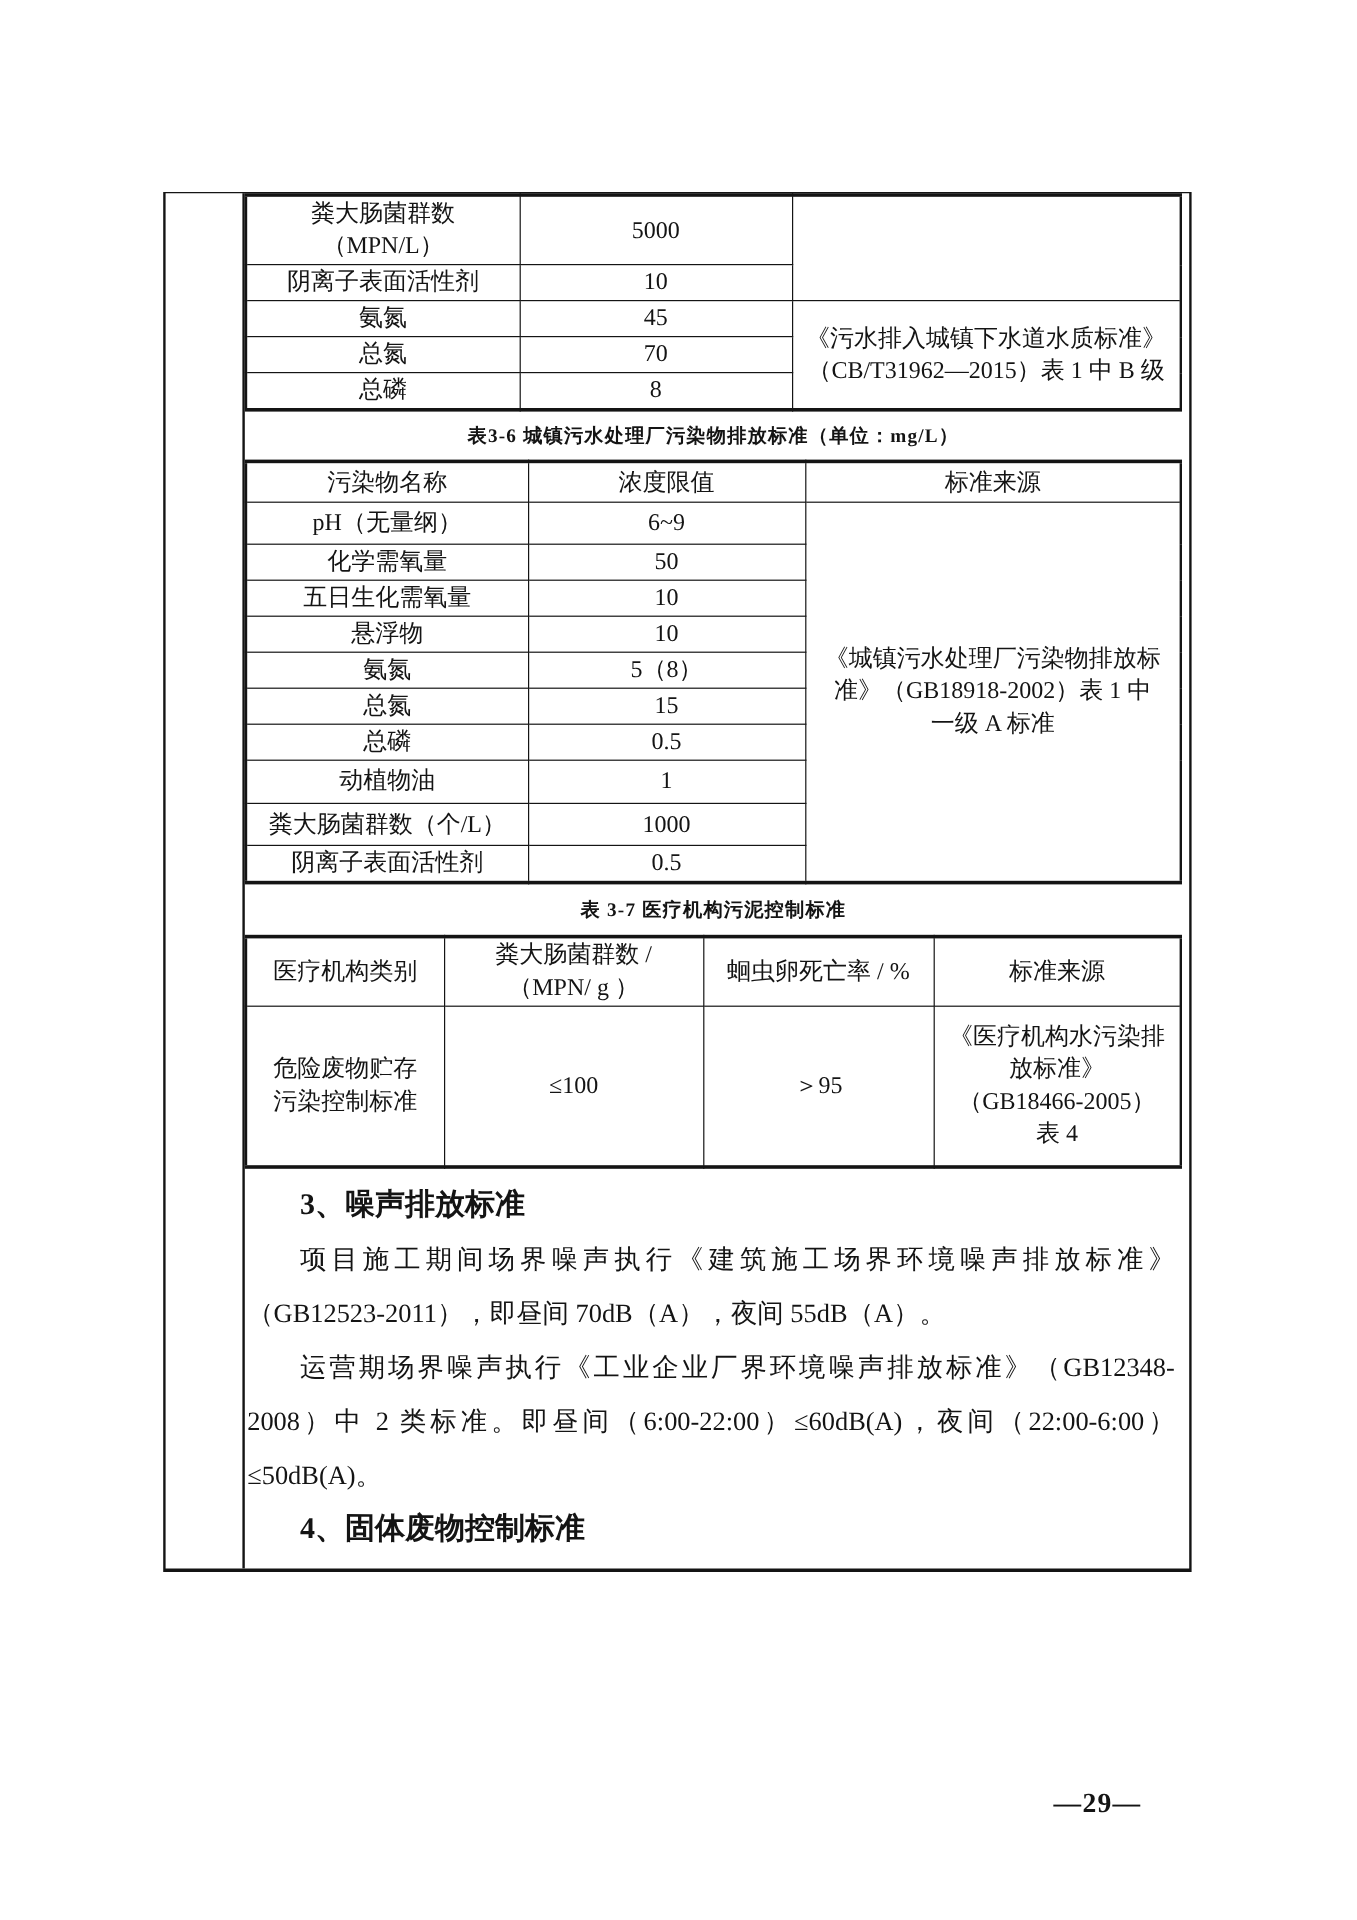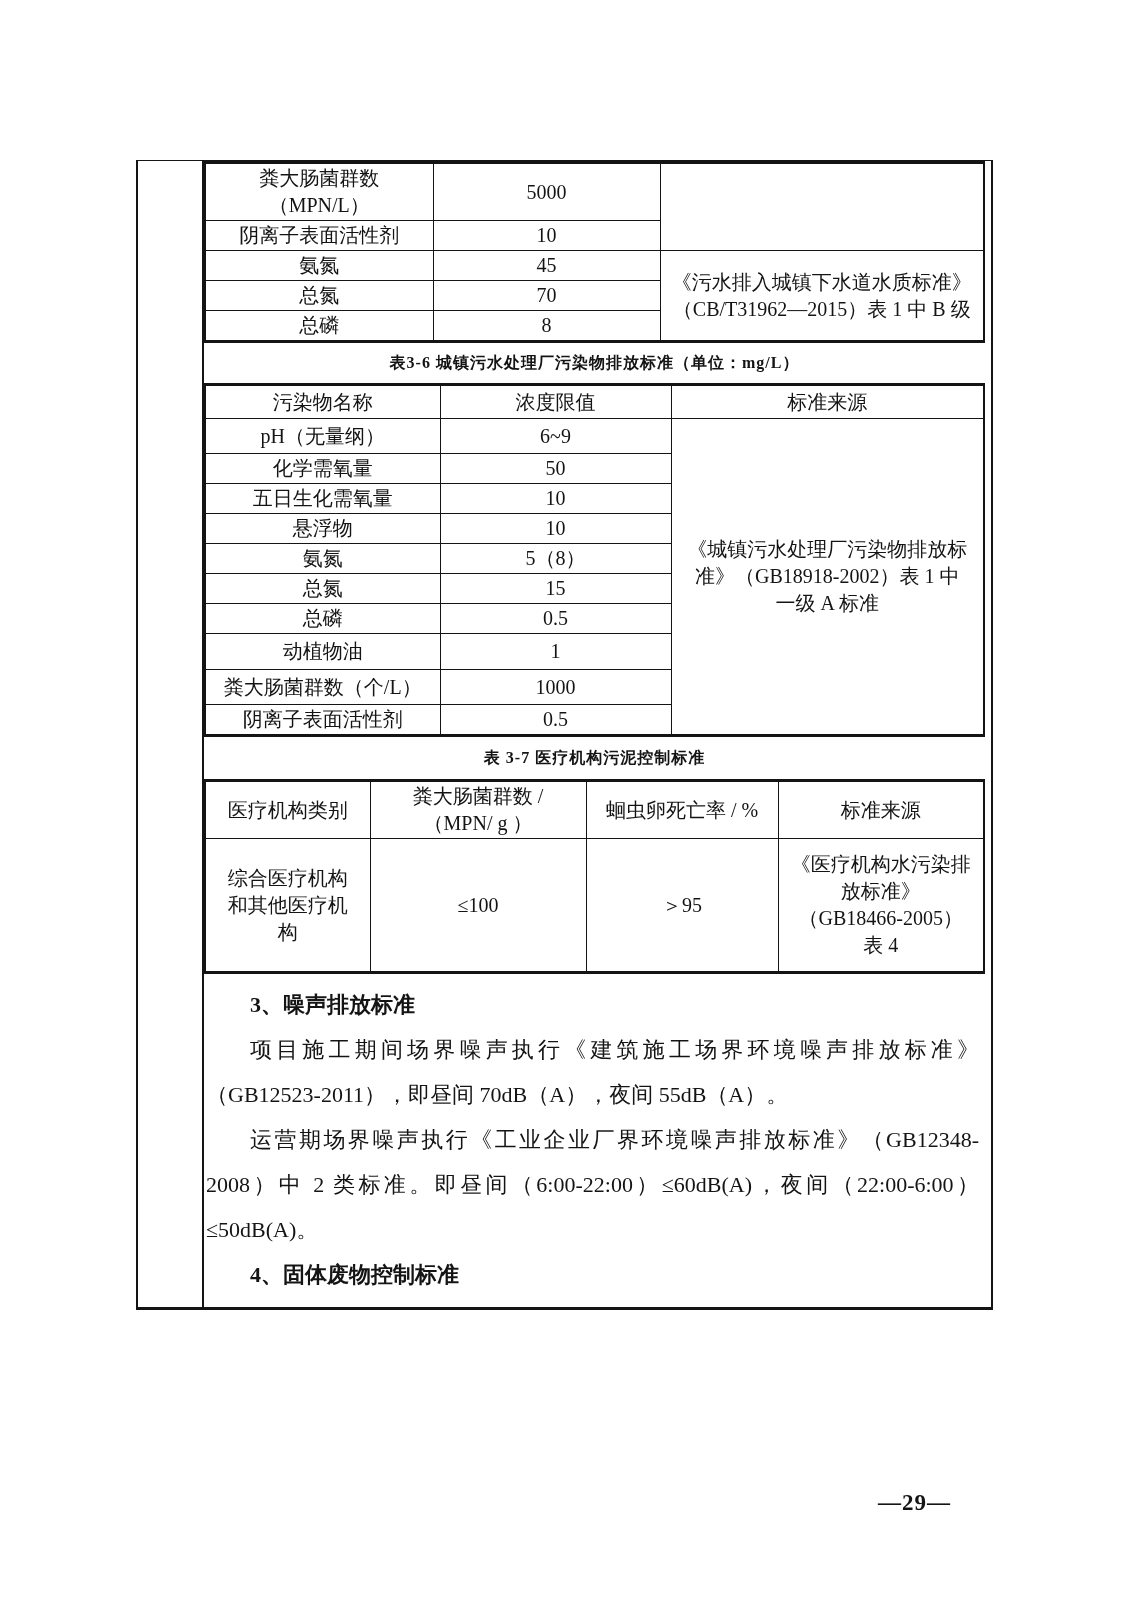--- a/index.html
+++ b/index.html
@@ -29,21 +29,21 @@
   }
   td.pre{white-space:pre-line;}
   .tbl-title{
     height:40px;display:flex;align-items:center;justify-content:center;
     font-weight:bold;font-size:16px;letter-spacing:1px;
   }
   .text-block{
     padding:8px 6px 0 2px;font-size:22px;line-height:45px;
   }
   .text-block h4{
-    margin:0;font-size:22px;font-weight:bold;padding-left:44px;line-height:45px;
+    margin:0;font-size:25px;font-weight:bold;padding-left:44px;line-height:45px;
   }
   .text-block p{
     margin:0;text-indent:2em;text-align:justify;text-justify:inter-ideograph;
   }
   .page-number{
     position:absolute;left:878px;top:1490px;font-size:23px;letter-spacing:1px;font-weight:bold;
   }
 </style>
 </head>
 <body>
@@ -155,21 +155,21 @@
           </colgroup>
         <tbody>
           <tr style="height:50px">
             <td>医疗机构类别</td>
             <td class="pre">粪大肠菌群数 /
 （MPN/ g ）</td>
             <td>蛔虫卵死亡率 / %</td>
             <td>标准来源</td>
           </tr>
           <tr style="height:88px">
-            <td style="padding:0 14px;">综合医疗机构和其他医疗机构</td>
+            <td style="padding:0 14px;">危险废物贮存污染控制标准</td>
             <td>≤100</td>
             <td>＞95</td>
             <td style="padding:12px 12px;">《医疗机构水污染排放标准》（GB18466-2005）表 4</td>
           </tr>
         </tbody>
       </table>
 
       <div class="text-block">
         <h4>3、噪声排放标准</h4>
         <p>项目施工期间场界噪声执行《建筑施工场界环境噪声排放标准》（GB12523-2011），即昼间 70dB（A），夜间 55dB（A）。</p>

